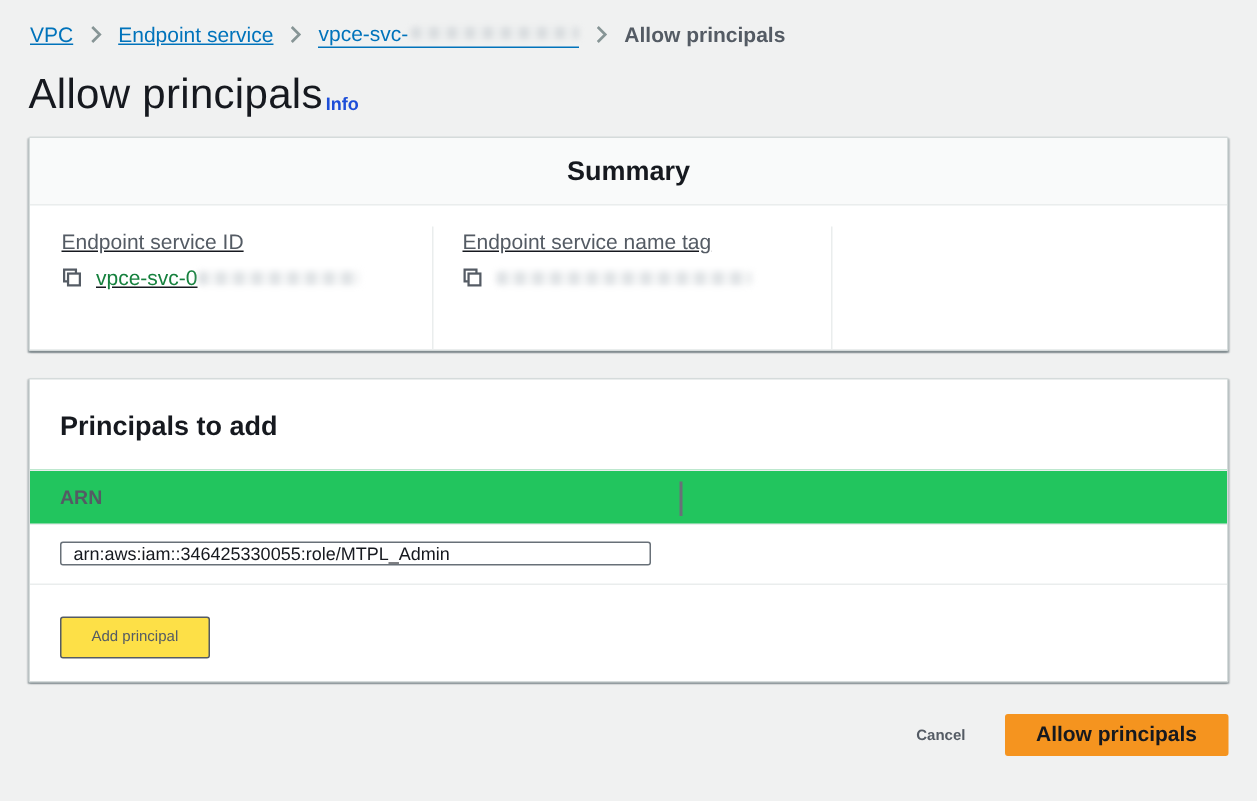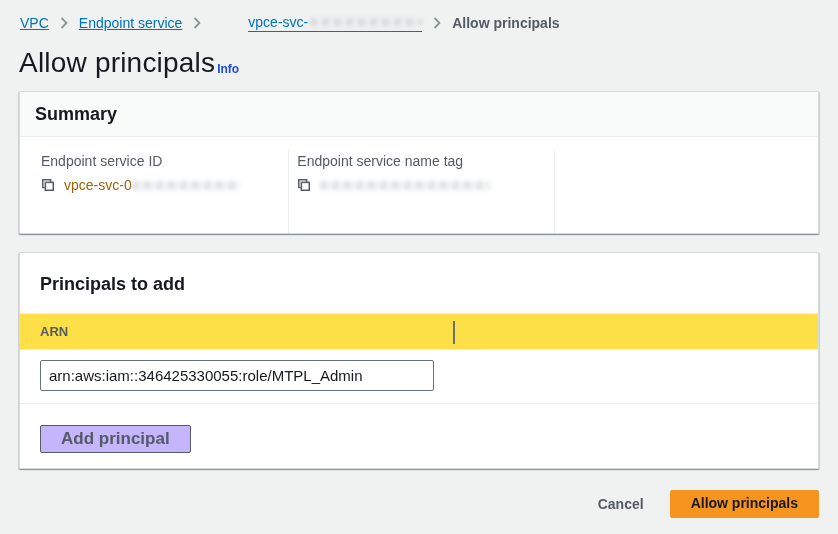--- a/index.html
+++ b/index.html
@@ -9,72 +9,72 @@
     font-family:"Liberation Sans", sans-serif;
     color:#16191f;
     overflow:hidden;
     font-size:14px;
   }
   .content { padding:0 19px; }
 
   
   .breadcrumb { display:flex; align-items:center; gap:9px; margin:14px 1px 0 1px; height:18px; }
   .crumb-link { color:#0073bb; text-decoration:underline; cursor:pointer; white-space:nowrap; }
-  .crumb-link.with-redact { text-decoration:none; border-bottom:1px solid #0073bb; display:inline-flex; align-items:center; padding-bottom:1px;margin-left:36px; }
+  .crumb-link.with-redact { text-decoration:none; border-bottom:1px solid #0073bb; display:inline-flex; align-items:center; padding-bottom:1px; }
   .crumb-current { color:#545b64; font-weight:bold; }
   .chev { display:inline-flex; align-items:center; margin:0 2px; }
 
   
   .title-row { display:flex; align-items:flex-end; margin-top:15px; }
   .page-title { font-size:28px; line-height:32px; font-weight:500; color:#16191f; letter-spacing:.2px; }
   .info-link { font-size:12px; font-weight:bold; color:#1d4ed8; margin:0 0 3px 2px; cursor:pointer; }
 
   
   .card { background:#fff; border:1px solid #d5dbdb; border-radius:1px;
           box-shadow:0 1px 1px 0 rgba(0,28,36,.3), 1px 1px 1px 0 rgba(0,28,36,.12), -1px 1px 1px 0 rgba(0,28,36,.12); }
   .card.summary { margin-top:12px; }
   .card.principals { margin-top:18px; }
-  .card-header { padding:11px 15px; background:#f9fafa; border-bottom:1px solid #eaeded; }
+  .card-header { padding:11px 38px; background:#f9fafa; border-bottom:1px solid #eaeded;text-align:center; }
   .card-header h2, .card-header2 h2 { font-size:18px; line-height:22px; font-weight:bold; color:#16191f; }
   .card-header2 { padding:20px 7px 18px 20px; }
 
   
   .summary-body { display:flex; padding:14px 0 0 0; min-height:96px; }
-  .sum-col { width:269px; padding:0 16px 16px 21px; }
-  .sum-col + .sum-col { border-left:1px solid #eaeded; padding-left:8px; width:266px; }
+  .sum-col { width:269px; padding:0 16px 16px 21px;text-decoration:underline; }
+  .sum-col + .sum-col { border-left:1px solid #eaeded; padding-left:19px; width:266px; }
   .sum-col:last-child { width:265px; }
   .sum-label { color:#545b64; font-size:14px; line-height:20px; }
-  .sum-value { margin-top:4px; font-size:14px; line-height:20px; color:#a16207; word-break:break-word; }
+  .sum-value { margin-top:4px; font-size:14px; line-height:20px; color:#15803d; word-break:break-word; }
   .copy-icon { display:inline-block; vertical-align:-2px; margin-right:9px; cursor:pointer; }
 
   
   .redact { display:inline-block; height:9px; border-radius:2px; vertical-align:baseline;
             background:repeating-linear-gradient(90deg,#c4cacf 0 7px,#eceeef 7px 12px);
             filter:blur(2px); opacity:.55; }
   .r-crumb { width:112px; height:8px; margin-left:2px; }
   .r-id { width:108px; }
   .r-tag { width:170px; }
   .r-name { width:118px; }
 
   
-  .table-head { position:relative; display:flex; align-items:center; height:37px; background:#fde047;
+  .table-head { position:relative; display:flex; align-items:center; height:37px; background:#22c55e;
                 border-top:1px solid #eaeded; border-bottom:1px solid #eaeded; padding:0 20px;
                 font-size:13px; font-weight:bold; color:#545b64; }
   .col-divider { position:absolute; left:433px; top:7px; width:2px; height:23px; background:#687078; }
   .input-row { padding:10px 20px 12px 20px; border-bottom:1px solid #eaeded; }
-  .arn-input { width:394px; height:31px; border:1px solid #687078; border-radius:2px; padding:0 8px;
-               font-family:"Liberation Sans", sans-serif; font-size:15px; color:#16191f; background:#fff; }
+  .arn-input { width:394px; height:16px; border:1px solid #687078; border-radius:2px; padding:0 8px;
+               font-family:"Liberation Sans", sans-serif; font-size:12px; color:#16191f; background:#fff; }
   .button-row { padding:21px 20px 15px 20px; }
-  .btn-secondary { display:inline-block; background:#c4b5fd; border:1px solid #545b64; border-radius:2px;
-                   color:#545b64; font-size:17px; font-weight:bold; padding:3px 20px 4px 20px;
+  .btn-secondary { display:inline-block; background:#fde047; border:1px solid #545b64; border-radius:2px;
+                   color:#545b64; font-size:10px; font-weight:normal; padding:3px 20px 4px 20px;
                    line-height:19px; cursor:pointer; font-family:"Liberation Sans", sans-serif; }
 
   
   .footer { display:flex; justify-content:flex-end; align-items:center; gap:26px; margin-top:21px; padding-right:0; }
-  .cancel-link { color:#545b64; font-weight:bold; font-size:14px; cursor:pointer; }
+  .cancel-link { color:#545b64; font-weight:bold; font-size:10px; cursor:pointer; }
   .btn-primary { background:#f5941f; border:1px solid #f5941f; border-radius:2px; color:#16191f;
                  font-size:14px; font-weight:bold; padding:3px 20px 4px 20px; line-height:19px;
                  cursor:pointer; font-family:"Liberation Sans", sans-serif; }
 </style>
 </head>
 <body>
 
 <div class="content">
 
   <nav class="breadcrumb">

